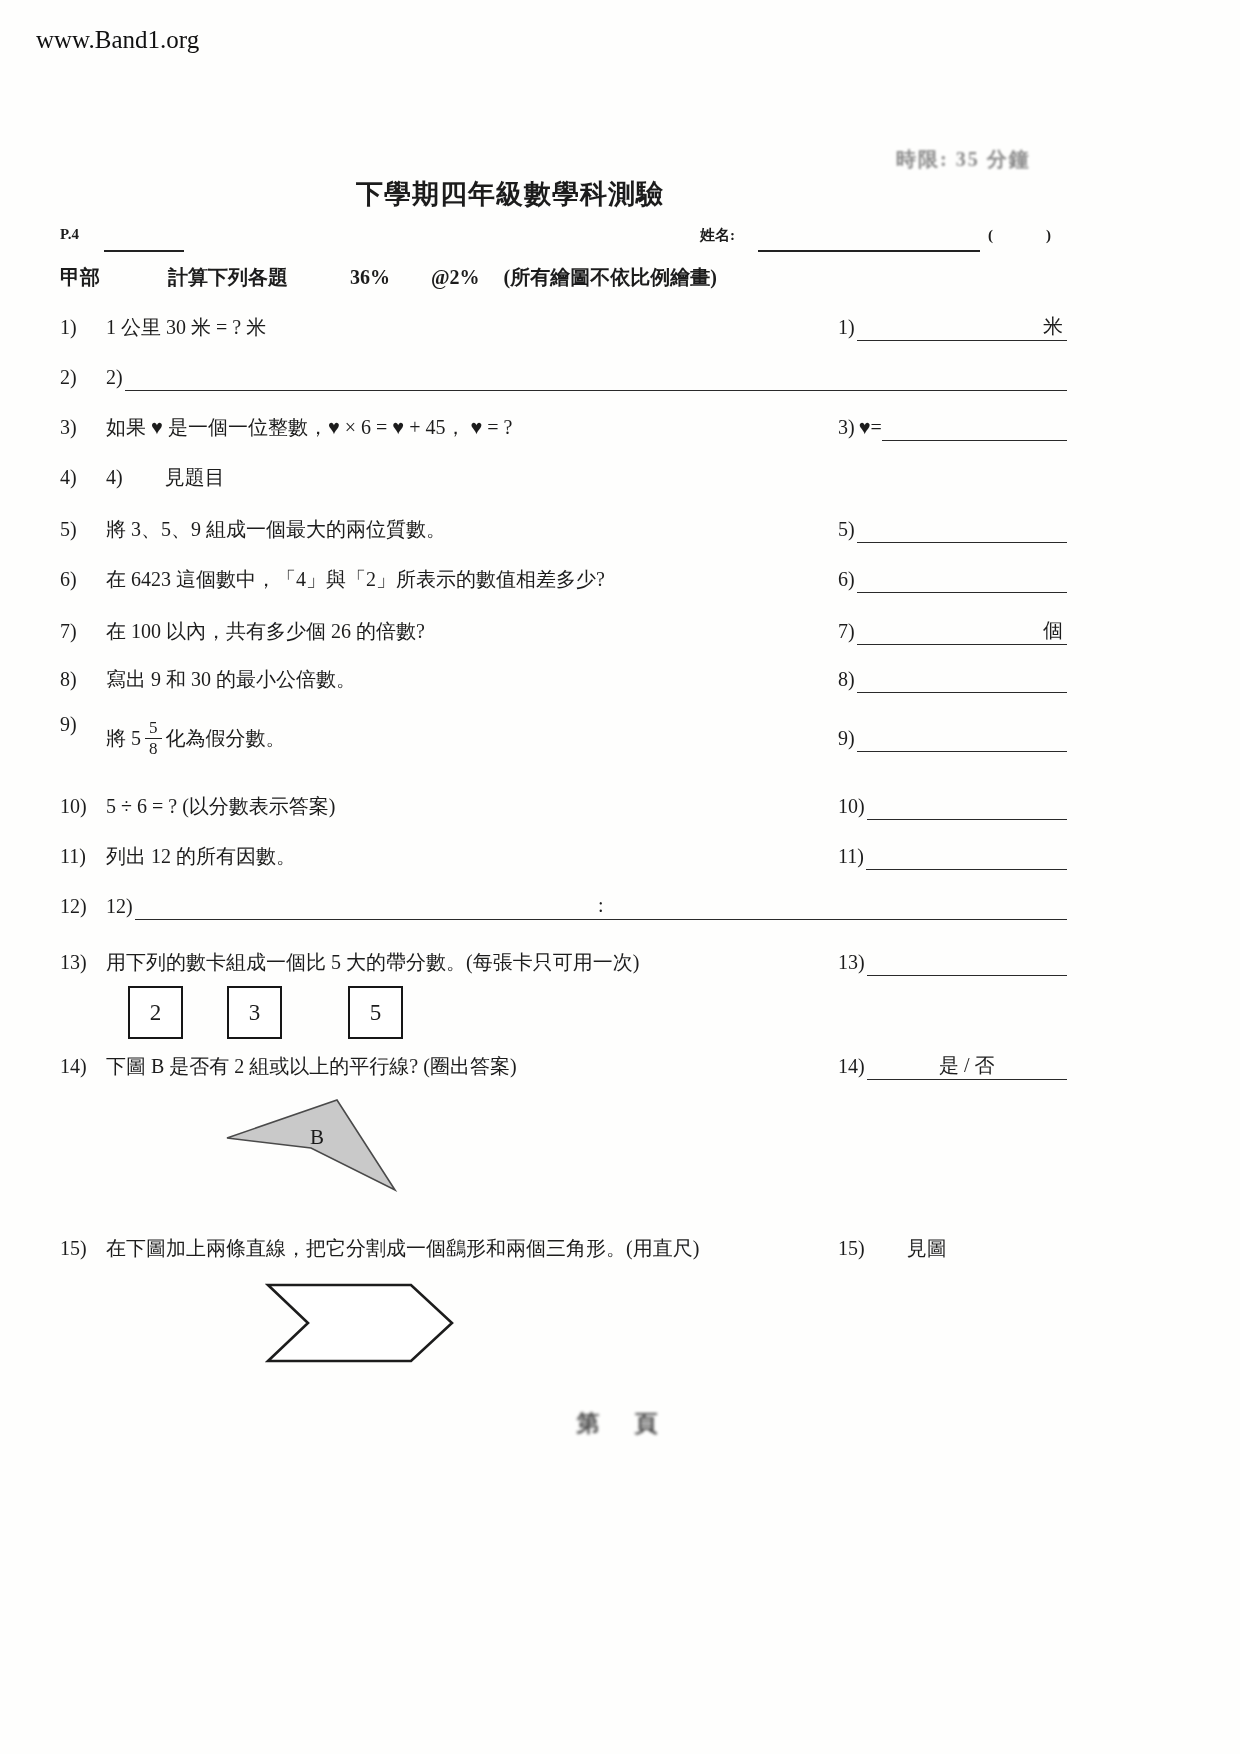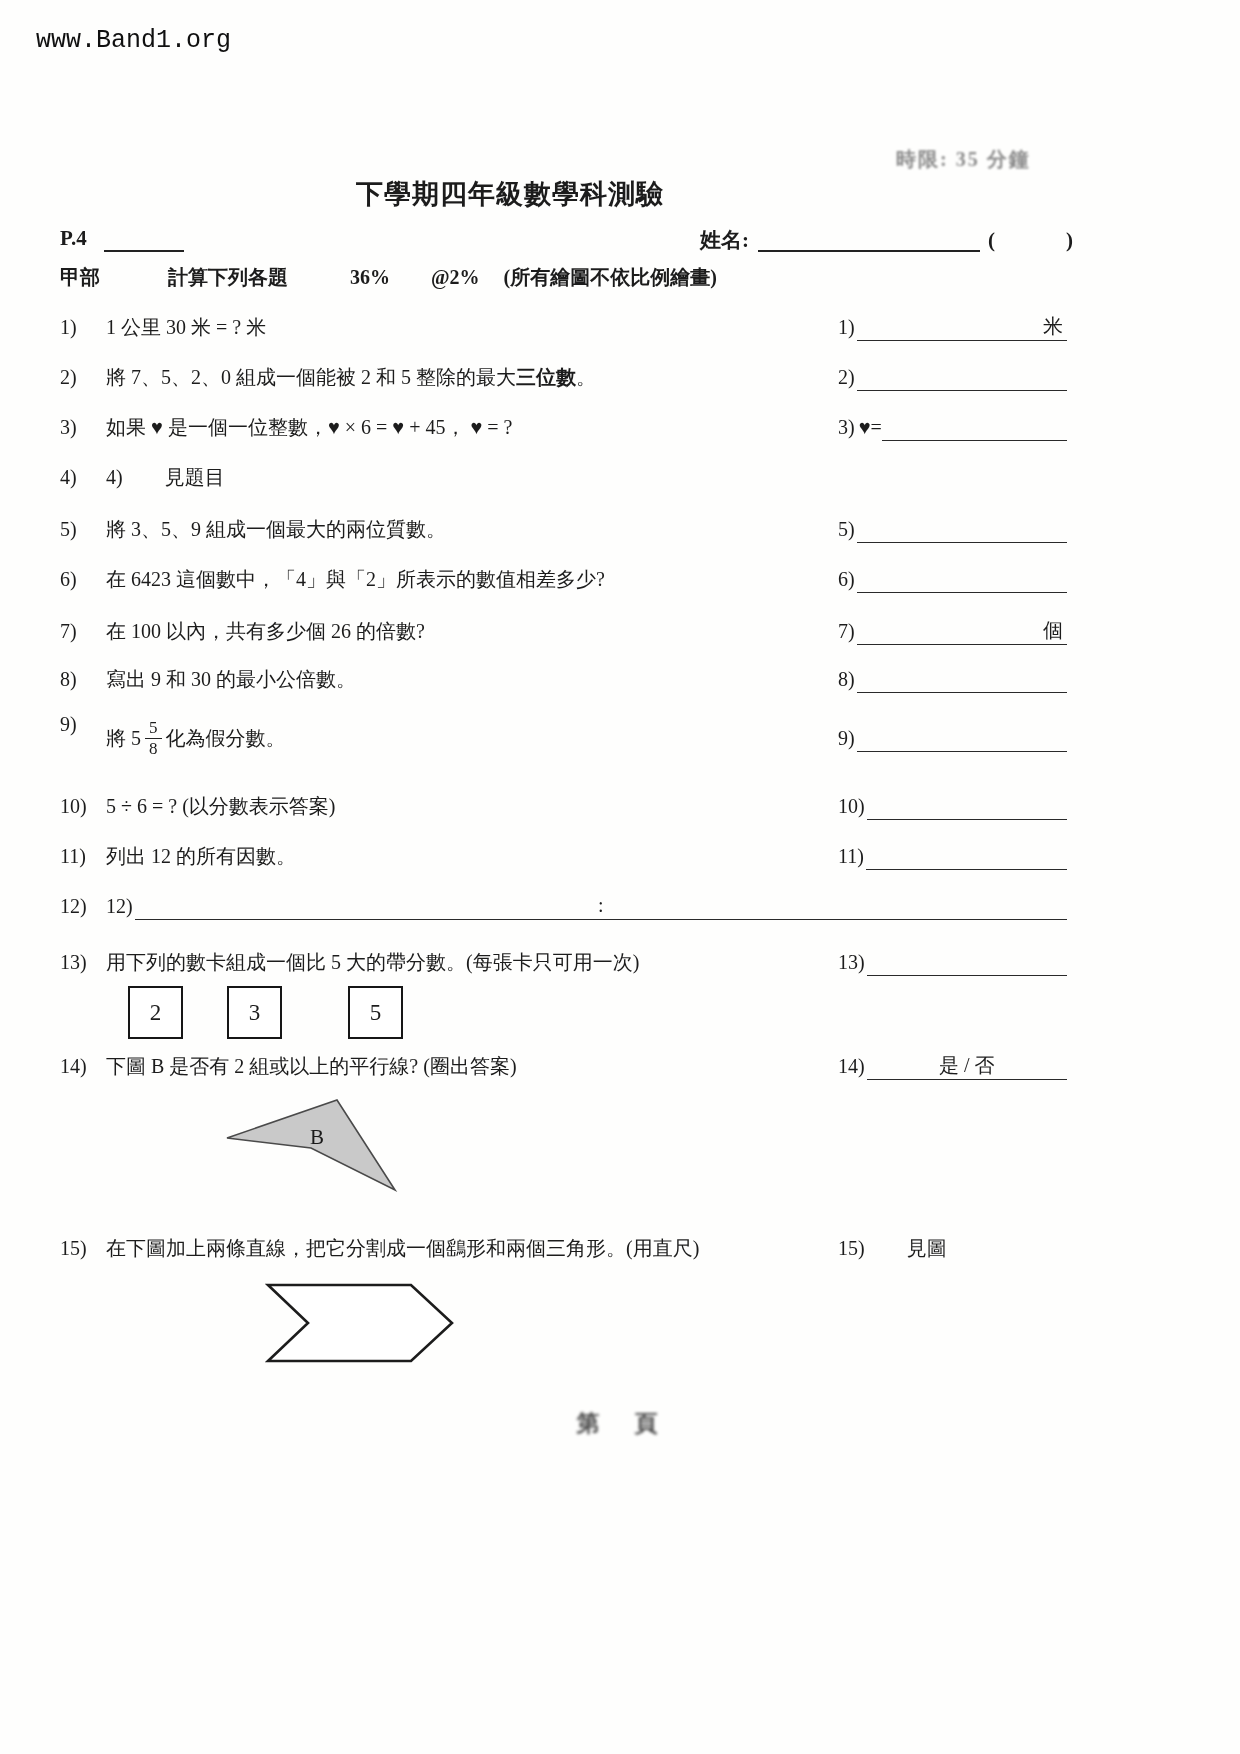--- a/index.html
+++ b/index.html
@@ -7,30 +7,30 @@
   body {
     background:#ffffff;
     font-family:"Liberation Serif","DejaVu Serif",serif;
     color:#1c1c1c;
     position:relative;
     overflow:hidden;
   }
   .page { position:absolute; inset:0; background:#fefefd; }
 
   .site { position:absolute; top:26px; left:36px; font-size:25px;
-          font-family:Liberation Mono, monospace; color:#101010; }
+          font-family:Liberation Serif, serif; color:#101010; }
 
   .timelimit { position:absolute; top:146px; left:896px; font-size:20px; font-weight:bold;
                color:#8a8a8a; filter:blur(1.1px); letter-spacing:2px; }
 
   .title { position:absolute; top:176px; left:356px; font-size:27px; font-weight:bold;
            letter-spacing:1px; }
 
   .info-row { position:absolute; top:226px; left:60px; right:68px; height:32px;
-              font-size:21px; font-weight:bold; }
+              font-size:15px; font-weight:bold; }
   .p4-label { position:absolute; left:0; top:0; }
   .p4-blank { position:absolute; left:44px; top:0; width:80px; height:26px;
               border-bottom:2px solid #222; }
   .name-label { position:absolute; left:640px; top:0; }
   .name-blank { position:absolute; left:698px; top:0; width:222px; height:26px;
                 border-bottom:2px solid #222; }
   .name-paren { position:absolute; left:928px; top:0; letter-spacing:2px; }
 
   .section-row { position:absolute; top:264px; left:60px; font-size:20px; font-weight:bold;
                  display:flex; align-items:baseline; }
@@ -117,21 +117,20 @@
       <div class="q-ans">
         <span class="ans-num">1)</span>
         <span class="ans-line">
             <span class="on-line pos-right">米</span>
           </span>
       </div>
     </div>
 
     <div class="q-row r2">
       <span class="q-num">2)</span>
-      <div class="q-main"><span>將 7、5、2、0 組成一個能被 2 和 5 整除的最大</span><span class="bold">三位數</span><span>。</span></div>
       <div class="q-ans">
         <span class="ans-num">2)</span>
         <span class="ans-line"></span>
       </div>
     </div>
 
     <div class="q-row r3">
       <span class="q-num">3)</span>
       <div class="q-main">如果 ♥ 是一個一位整數，♥ × 6  =  ♥ + 45，  ♥  =  ?</div>
       <div class="q-ans">

